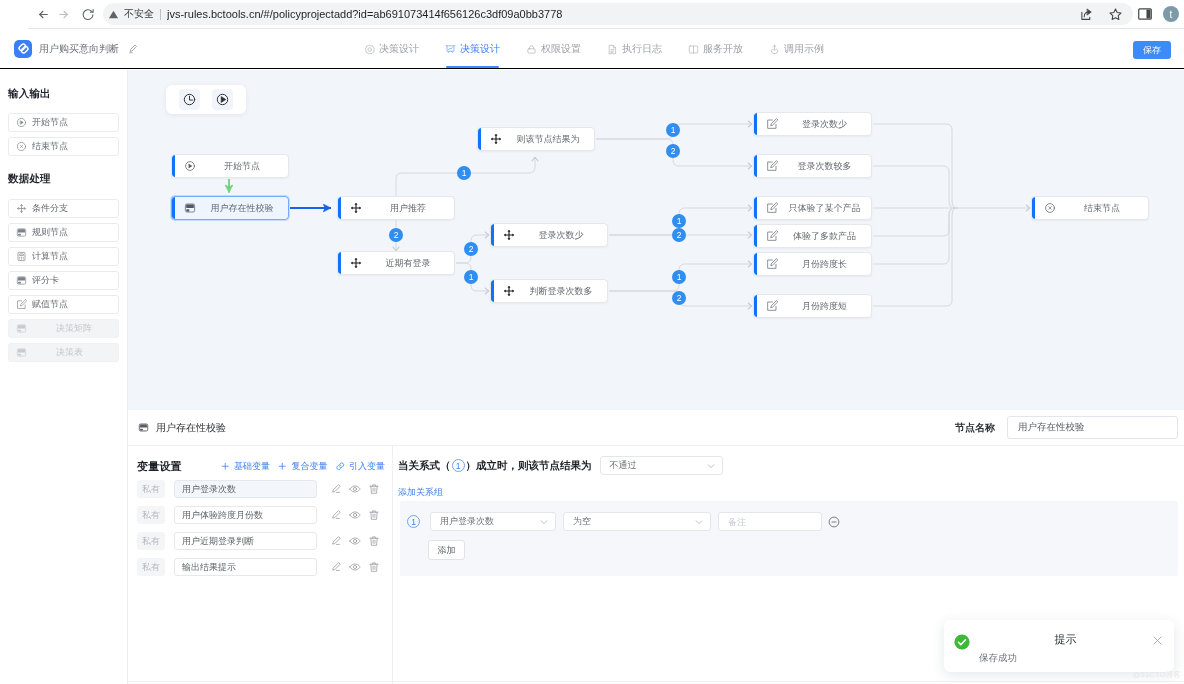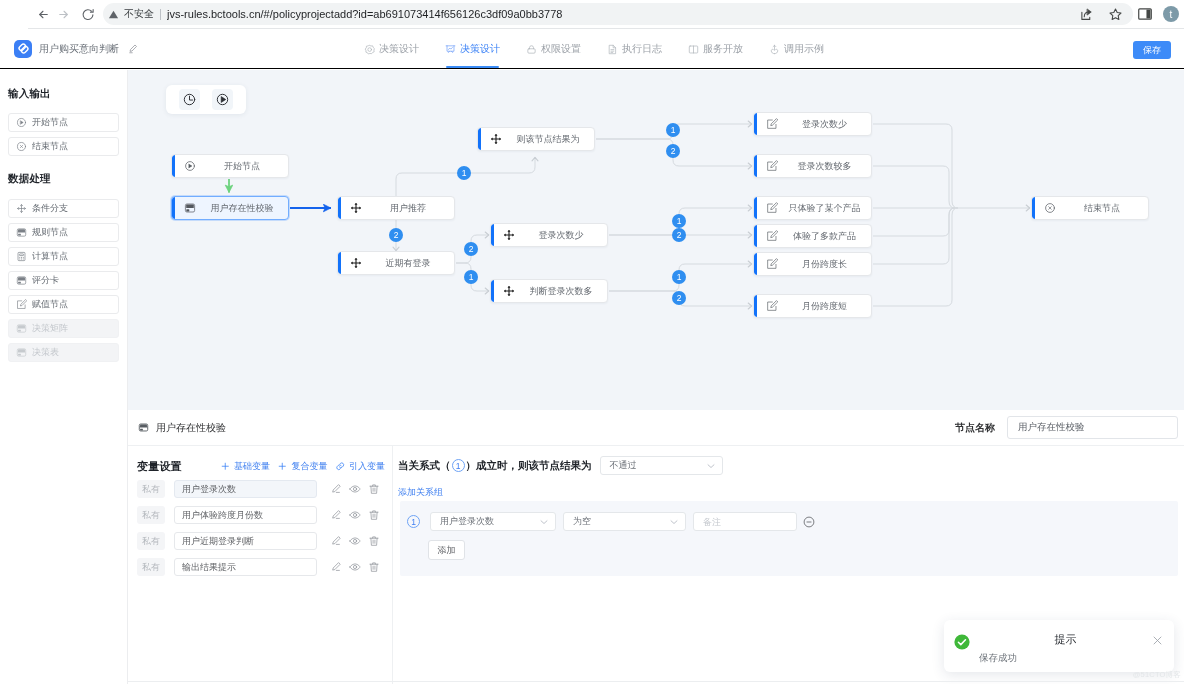--- a/index.html
+++ b/index.html
@@ -49,21 +49,21 @@
 .sidebar{position:absolute;left:0;top:70px;width:128px;height:614px;background:#fff;
   border-right:1px solid #ecedef;padding:17px 8px 0 8px;}
 .sb-title{font-size:10.5px;font-weight:bold;color:#1f2329;letter-spacing:.2px;height:12px;line-height:12px;}
 .sb-title{margin-bottom:14px;}
 .sb-title:nth-of-type(2){margin-bottom:15px;}
 .sb-gap+.sb-title{margin-bottom:15px;}
 .sb-item{height:19px;border:1px solid #eaebed;border-radius:3px;margin-bottom:5px;
   display:flex;align-items:center;padding-left:7px;color:#646a71;font-size:9px;}
 
 .sb-item .si{margin-right:5px;display:flex;align-items:center;}
-.sb-item.disabled{background:#f3f4f6;border-color:#f0f1f3;color:#c3c7cc;}
+.sb-item.disabled{background:#f3f4f6;border-color:#f0f1f3;color:#c3c7cc;gap:24px;}
 .sb-gap{height:11px;}
 
 
 .canvas{position:absolute;left:128px;top:70px;width:1056px;height:340px;background:#f2f5f9;overflow:hidden;}
 .edges{position:absolute;left:0;top:0;}
 .cv-toolbar{position:absolute;left:38px;top:15px;height:29px;width:80px;background:#fff;border-radius:6px;
   display:flex;align-items:center;justify-content:center;padding:0;box-shadow:0 1px 5px rgba(40,60,90,.08);}
 .cv-tb-btn{width:21px;height:21px;border-radius:4px;background:#f1f5f9;display:flex;align-items:center;
   justify-content:center;margin:0 6px;}
 .node{position:absolute;background:#fff;border:1px solid #e5e7ea;border-radius:4px;display:flex;
@@ -110,21 +110,21 @@
 .sel{height:19px;border:1px solid #e4e7ea;border-radius:3px;display:flex;align-items:center;
   padding:0 5px 0 9px;font-size:9px;color:#6b7077;font-weight:normal;position:relative;}
 .result-sel{width:123px;margin-left:8px;}
 .sel .chev{margin-left:auto;}
 .add-group{color:#4080f0;font-size:9px;margin-top:11px;}
 .rule-box{margin-top:2px;background:#f5f7fb;border:none;border-radius:2px;padding:11px 0 16px 7px;width:778px;margin-left:2px;}
 .rule-row{display:flex;align-items:center;}
 .row-num{width:13px;height:13px;border-radius:50%;border:1px solid #6ea3f5;color:#3f7ef2;font-size:8.5px;
   display:flex;align-items:center;justify-content:center;flex:0 0 auto;}
 .field-sel{width:126px;margin-left:10px;background:#fff;}
-.op-sel{width:123px;margin-left:7px;background:#fff;}
+.op-sel{width:148px;margin-left:7px;background:#fff;}
 .remark{width:104px;height:19px;border:1px solid #e4e7ea;border-radius:3px;margin-left:7px;
   padding-left:9px;font-size:9px;color:#6b7077;background:#fff;font-family:inherit;outline:none;}
 .remark::placeholder{color:#c4c8ce;}
 .rm-btn{margin-left:5px;display:flex;align-items:center;}
 .add-btn{margin-top:9px;margin-left:21px;width:37px;height:20px;border:1px solid #e0e3e7;border-radius:3px;
   background:#fff;font-size:9px;color:#606266;display:flex;align-items:center;justify-content:center;}
 
 
 .toast{position:absolute;left:944px;top:620px;width:230px;height:52px;background:#fff;border-radius:6px;
   box-shadow:0 3px 13px rgba(40,60,90,.12);padding:13px 11px 0 10px;display:flex;}

